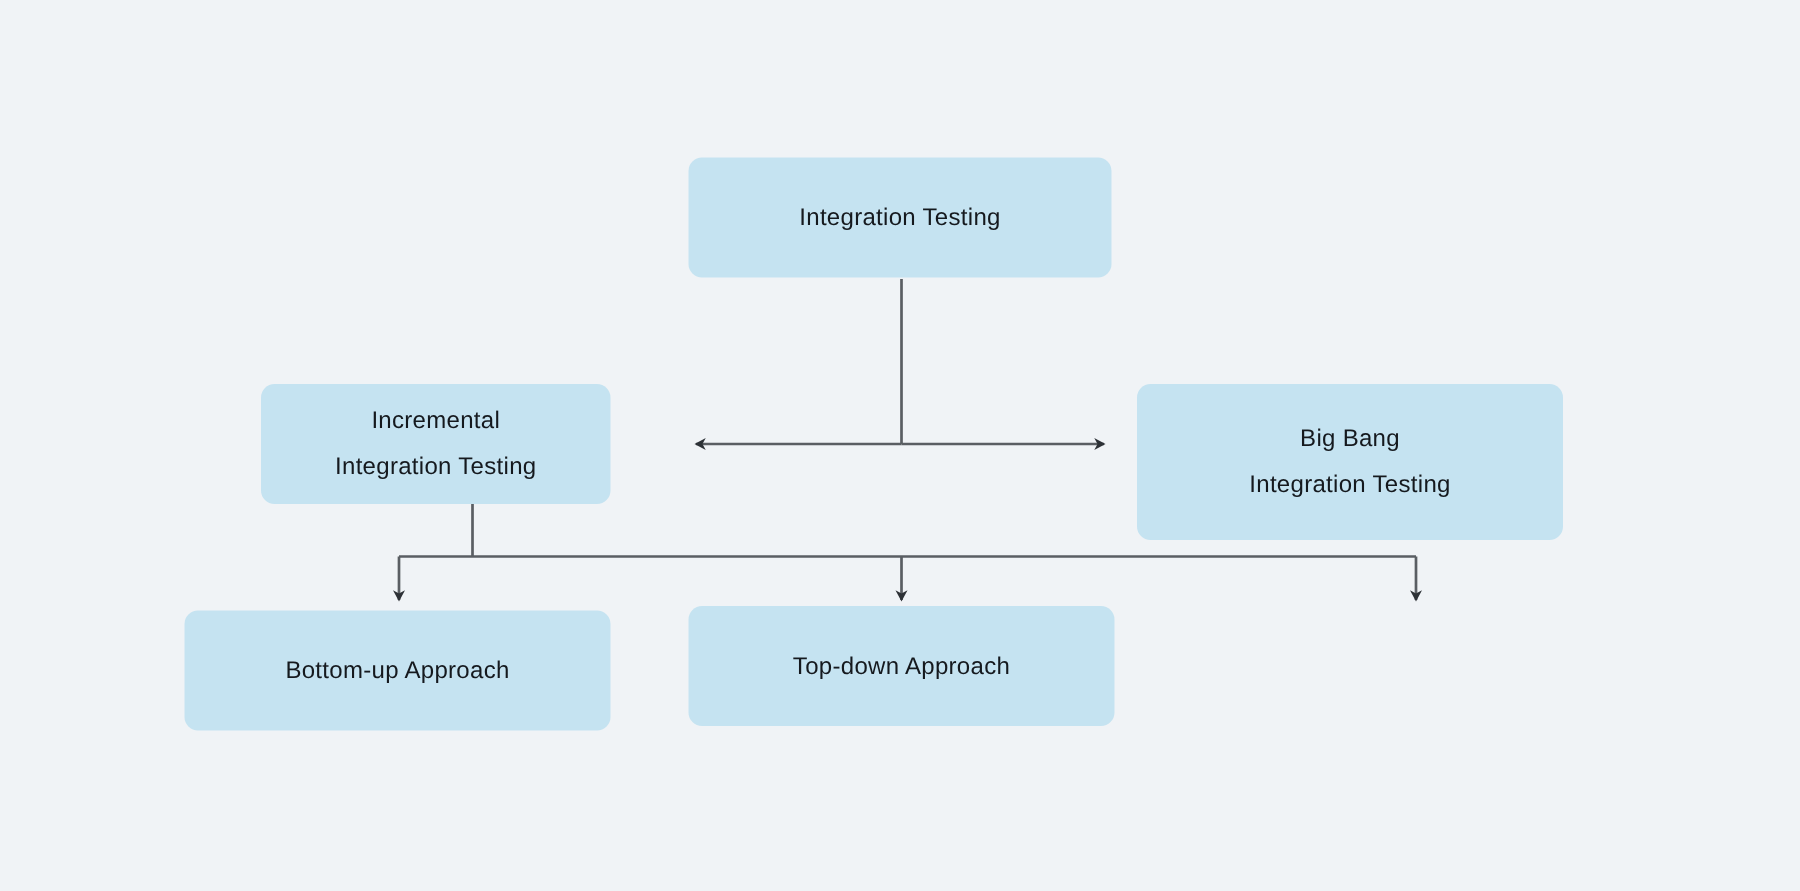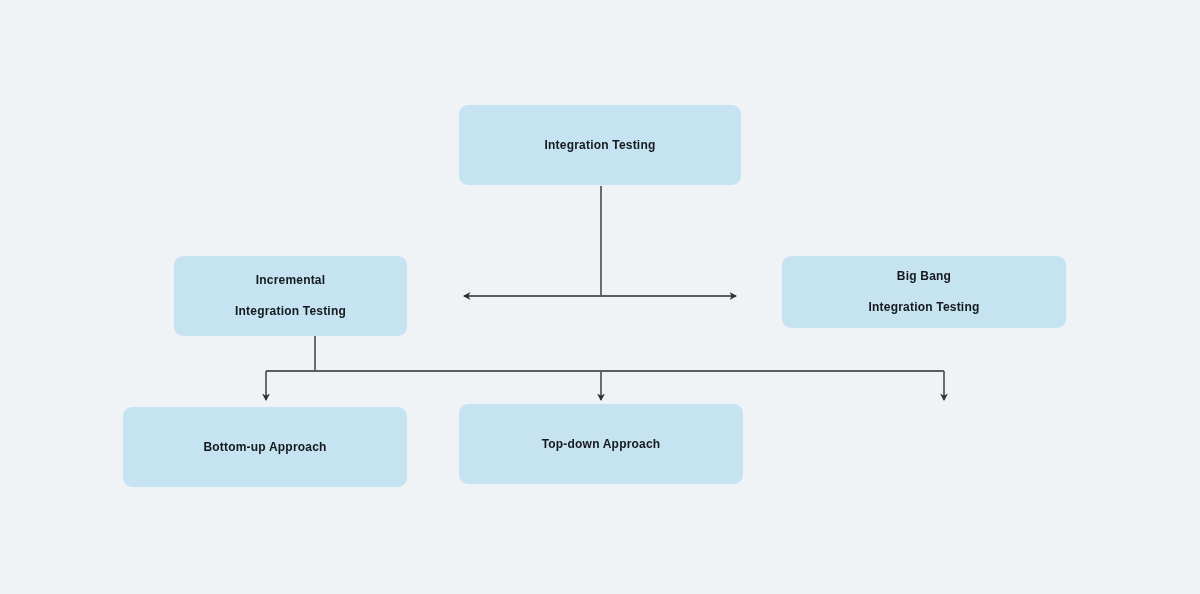--- a/index.html
+++ b/index.html
@@ -38,30 +38,30 @@
     position: absolute;
     background: var(--node-fill);
     border-radius: 9px;
     display: flex;
     align-items: center;
     justify-content: center;
     text-align: center;
   }
   .node-label {
     color: var(--node-text);
-    font-size: 12px;
-    font-weight: 700;
+    font-size: 16px;
+    font-weight: 400;
     line-height: 31px;
     white-space: pre-line;
     letter-spacing: 0.2px;
   }
   
   .node-root      { left: 459px; top: 105px; width: 282px; height: 80px; }
   .node-incremental { left: 174px; top: 256px; width: 233px; height: 80px; }
-  .node-bigbang   { left: 782px; top: 256px; width: 284px; height: 72px; }
+  .node-bigbang   { left: 758px; top: 256px; width: 284px; height: 104px; }
   .node-bottomup  { left: 123px; top: 407px; width: 284px; height: 80px; }
   .node-topdown   { left: 459px; top: 404px; width: 284px; height: 80px; }
   .node-sandwich  { left: 793px; top: 407px; width: 284px; height: 80px; }
 </style>
 </head>
 <body>
 
 <div class="canvas">
 
   <svg class="connectors" viewBox="0 0 1200 594" xmlns="http://www.w3.org/2000/svg">

